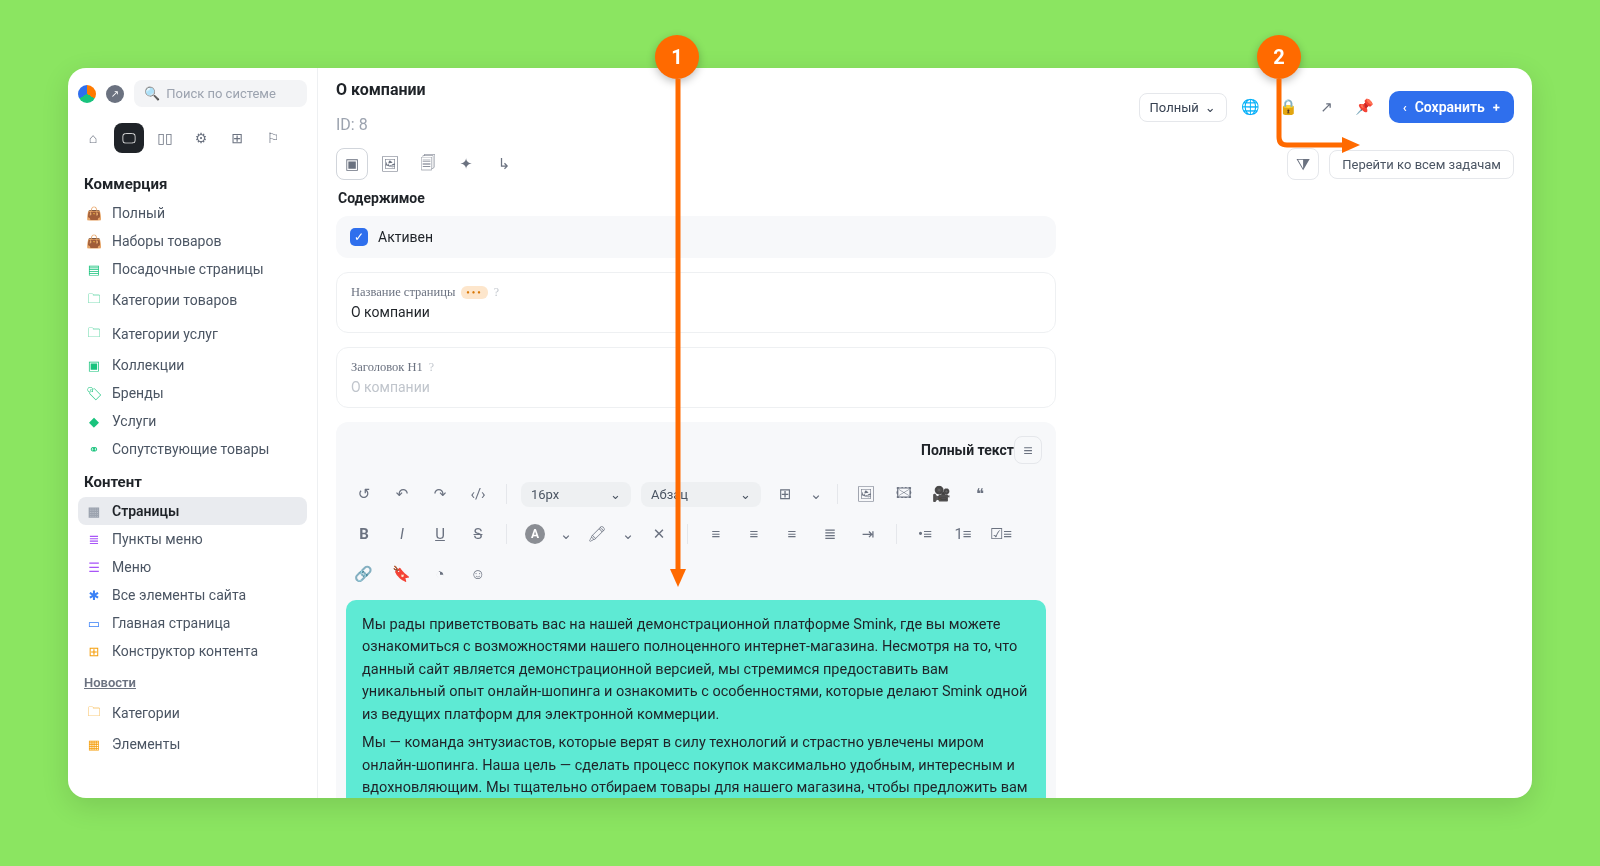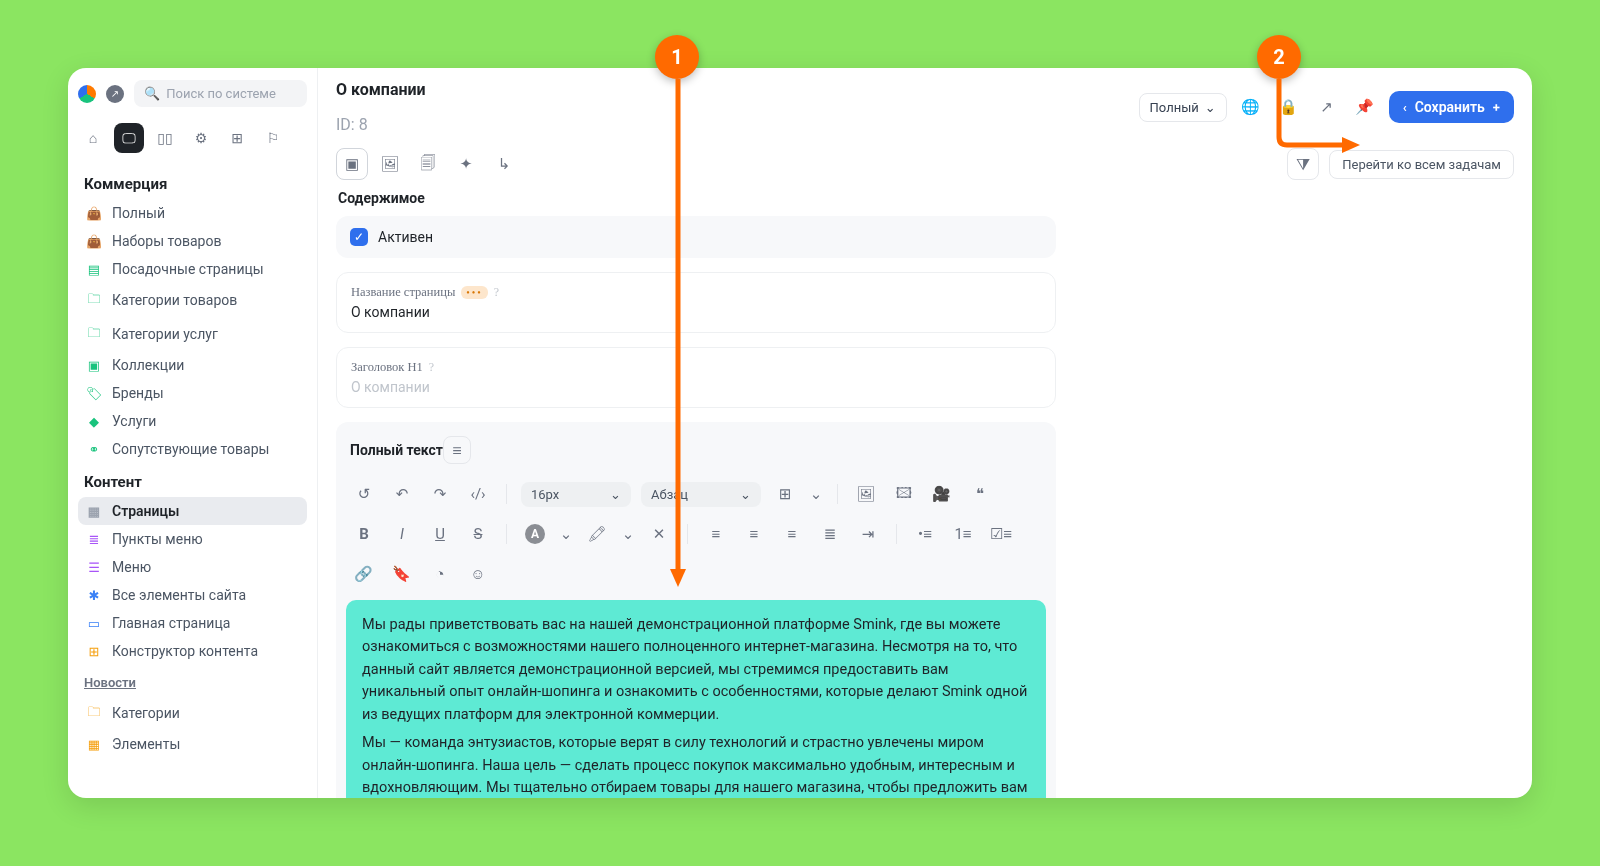--- a/index.html
+++ b/index.html
@@ -157,21 +157,21 @@
 }
 .lang-pill {
   background:#fde6cc; color:#d97706; font-size:10px; padding:1px 5px; border-radius:6px;
   letter-spacing:2px;
 }
 .help-dot { color:#c0c5cc; font-size:12px; }
 .field-value { font-size:14px; color:#1f2328; }
 .field-value.placeholder { color:#c0c5cc; }
 .editor-card { padding:14px 0 0 0; }
 .editor-head {
-  display:flex; align-items:center; justify-content:flex-start;
+  display:flex; align-items:center; justify-content:flex-end;
   padding:0 14px 10px 14px;
 }
 .editor-title { font-size:14px; font-weight:700; color:#1f2328; }
 .editor-settings {
   width:28px; height:28px; border:1px solid #e5e7eb; border-radius:8px;
   display:flex; align-items:center; justify-content:center; color:#6b7280;
   cursor:pointer;
 }
 .toolbar { padding:0 14px; }
 .tool-row { display:flex; align-items:center; gap:10px; padding:6px 0; flex-wrap:wrap; }

